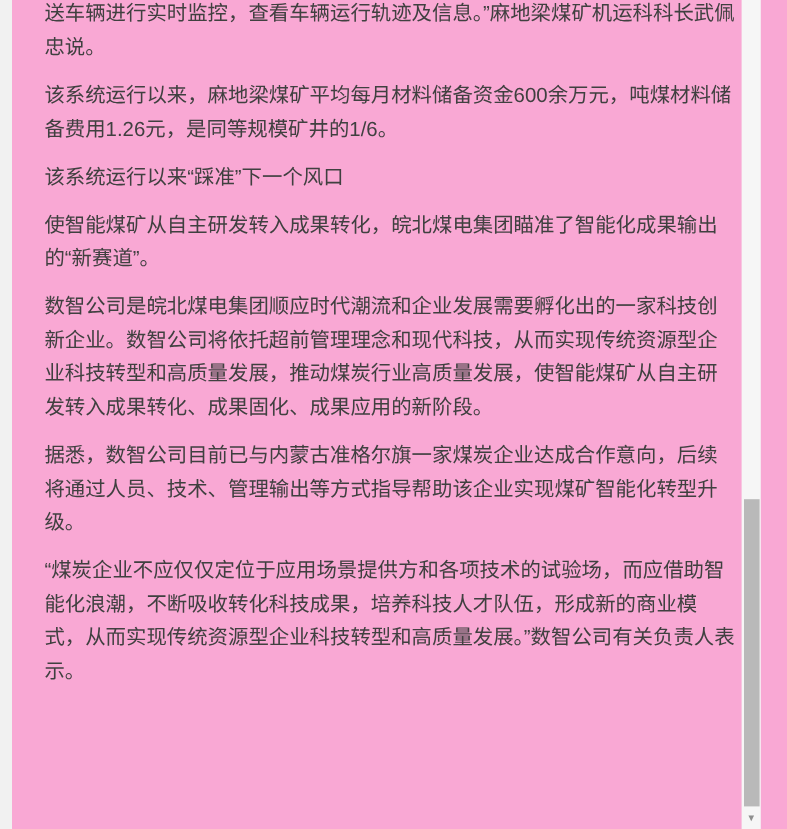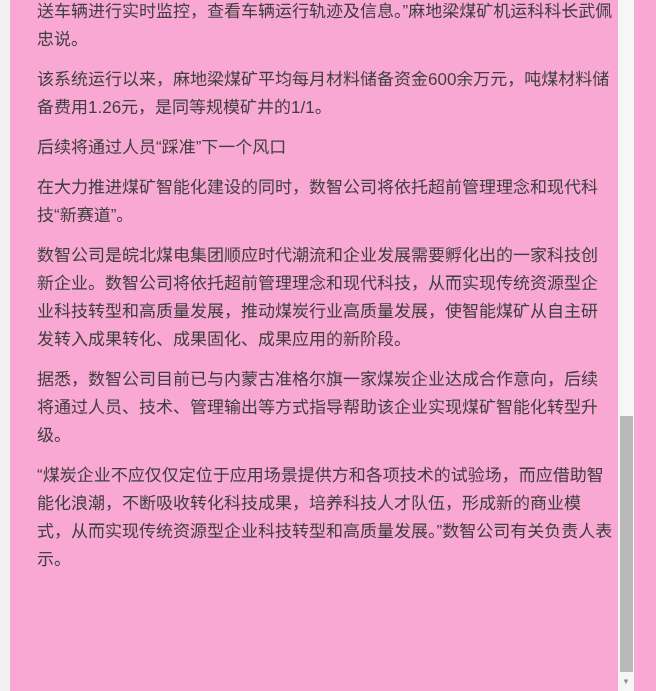--- a/index.html
+++ b/index.html
@@ -75,23 +75,23 @@
 </style>
 </head>
 <body>
 
 <div class="page">
 
   <div class="left-gutter"></div>
 
   <div class="content">
     <p>送车辆进行实时监控，查看车辆运行轨迹及信息。”麻地梁煤矿机运科科长武佩忠说。</p>
-    <p>该系统运行以来，麻地梁煤矿平均每月材料储备资金600余万元，吨煤材料储备费用1.26元，是同等规模矿井的1/1。</p>
-    <p>后续将通过人员“踩准”下一个风口</p>
-    <p>在大力推进煤矿智能化建设的同时，数智公司将依托超前管理理念和现代科技“新赛道”。</p>
+    <p>该系统运行以来，麻地梁煤矿平均每月材料储备资金600余万元，吨煤材料储备费用1.26元，是同等规模矿井的1/6。</p>
+    <p>该系统运行以来“踩准”下一个风口</p>
+    <p>使智能煤矿从自主研发转入成果转化，皖北煤电集团瞄准了智能化成果输出的“新赛道”。</p>
     <p>数智公司是皖北煤电集团顺应时代潮流和企业发展需要孵化出的一家科技创新企业。数智公司将依托超前管理理念和现代科技，从而实现传统资源型企业科技转型和高质量发展，推动煤炭行业高质量发展，使智能煤矿从自主研发转入成果转化、成果固化、成果应用的新阶段。</p>
     <p>据悉，数智公司目前已与内蒙古准格尔旗一家煤炭企业达成合作意向，后续将通过人员、技术、管理输出等方式指导帮助该企业实现煤矿智能化转型升级。</p>
     <p>“煤炭企业不应仅仅定位于应用场景提供方和各项技术的试验场，而应借助智能化浪潮，不断吸收转化科技成果，培养科技人才队伍，形成新的商业模式，从而实现传统资源型企业科技转型和高质量发展。”数智公司有关负责人表示。</p>
   </div>
 
   <div class="scrollbar-track">
     <div class="scrollbar-thumb"></div>
     <div class="scroll-down-button">
       <span class="glyph">▼</span>
     </div>

